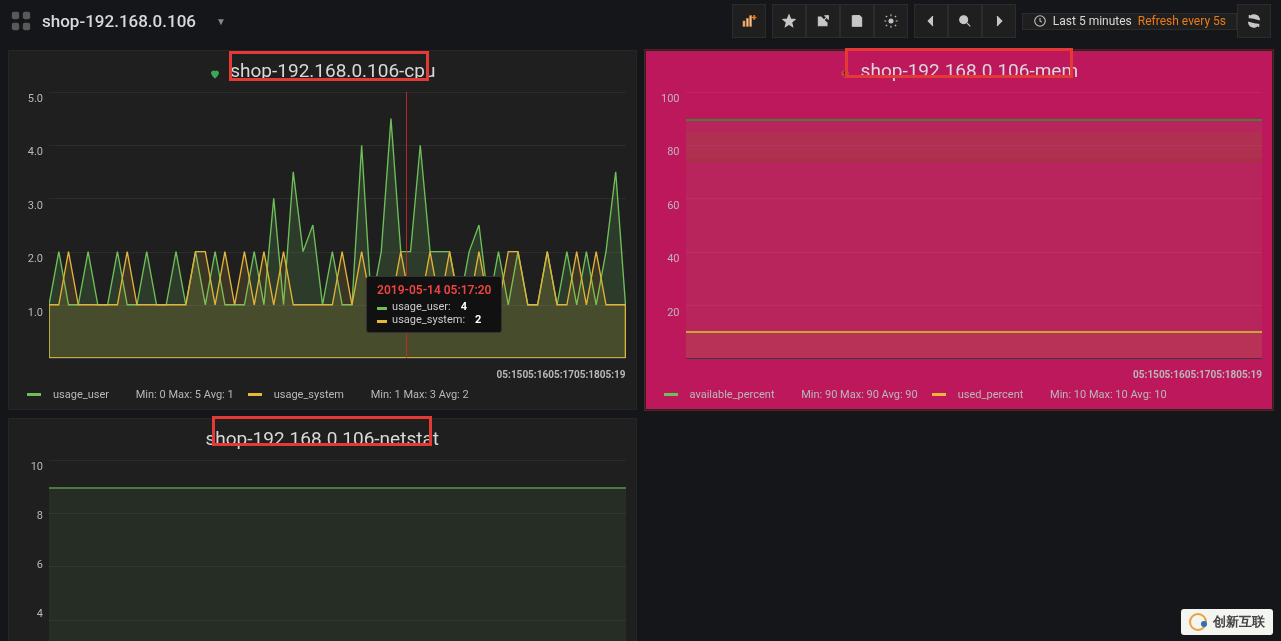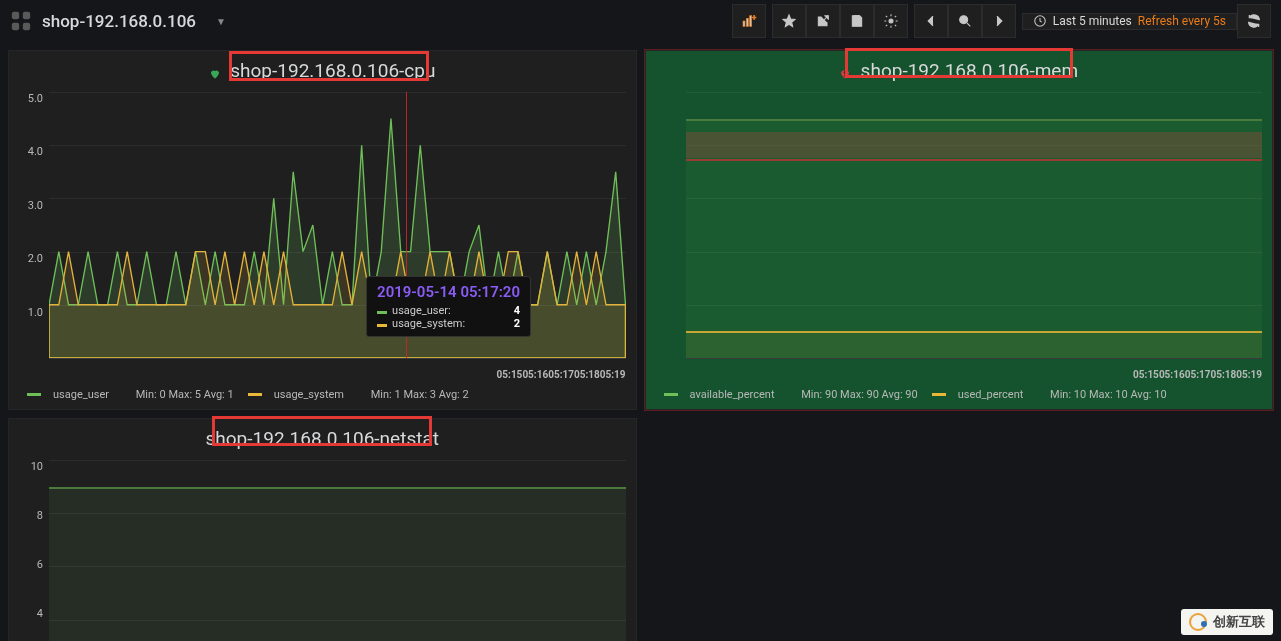--- a/index.html
+++ b/index.html
@@ -83,21 +83,21 @@
   padding: 8px;
 }
 .panel {
   background: #1f1f20;
   border: 1px solid #262628;
   position: relative;
   display: flex;
   flex-direction: column;
 }
 .panel.alert {
-  background: #14532d;
+  background: #be185d;
   box-shadow: 0 0 0 1px rgba(200,40,40,0.4);
 }
 .panel-title-bar {
   text-align: center;
   padding: 8px 0 4px;
   position: relative;
 }
 .panel-title {
   font-size: 19px;
   color: #d8d9da;
@@ -221,22 +221,22 @@
 .tooltip {
   position: absolute;
   background: #111;
   border: 1px solid #333;
   border-radius: 3px;
   padding: 6px 10px;
   font-size: 11px;
   color: #ccc;
   z-index: 50;
 }
-.tooltip-title { font-weight: 600; color: #8b5cf6; margin-bottom: 3px; font-size: 15px;}
-.tooltip-row { display: flex; align-items: center; justify-content: space-between; gap: 10px;}
+.tooltip-title { font-weight: 600; color: #ef4444; margin-bottom: 3px; font-size: 12px;}
+.tooltip-row { display: flex; align-items: center; justify-content: flex-start; gap: 10px;}
 .tooltip-swatch { width: 10px; height: 3px; display: inline-block; margin-right: 5px;}
 .tooltip-val { font-weight: 700; color: #fff;}
 .cursor-line {
   position: absolute;
   top: 0; bottom: 0;
   width: 0;
   border-left: 1px solid rgba(200,40,40,0.9);
 }
 .watermark {
   position: absolute;
@@ -423,20 +423,28 @@
   <div class="panel alert">
     <div class="panel-title-bar">
       <span class="heart-icon heart-red"><svg viewBox="0 0 24 24">
             <path d="M12 21s-8-5.5-8-12a5 5 0 0 1 8-3 5 5 0 0 1 8 3c0 6.5-8 12-8 12z"></path>
             <path d="M12 6l-2 4 3 2-2 5" stroke="#2e2225" stroke-width="2" fill="none"></path>
           </svg></span>
       <span class="panel-title">shop-192.168.0.106-mem</span>
       <div class="highlight-box" style="left:50%; transform:translateX(-50%); top:-3px; width:228px; height:30px;"></div>
     </div>
     <div class="chart-area">
+      <div class="y-axis">
+        <span>100</span>
+        <span>80</span>
+        <span>60</span>
+        <span>40</span>
+        <span>20</span>
+        <span></span>
+      </div>
       <div class="plot">
         <div class="gridline" style="top:0%"></div>
         <div class="gridline" style="top:20%"></div>
         <div class="gridline" style="top:40%"></div>
         <div class="gridline" style="top:60%"></div>
         <div class="gridline" style="top:80%"></div>
         <div class="mem-band" style="top:15%; height:10%"></div>
         <div class="mem-red-line" style="top:25%"></div>
         <div class="mem-fill-top" style="top:10%; bottom:0"></div>
         <div class="mem-line-top" style="top:10%"></div>

